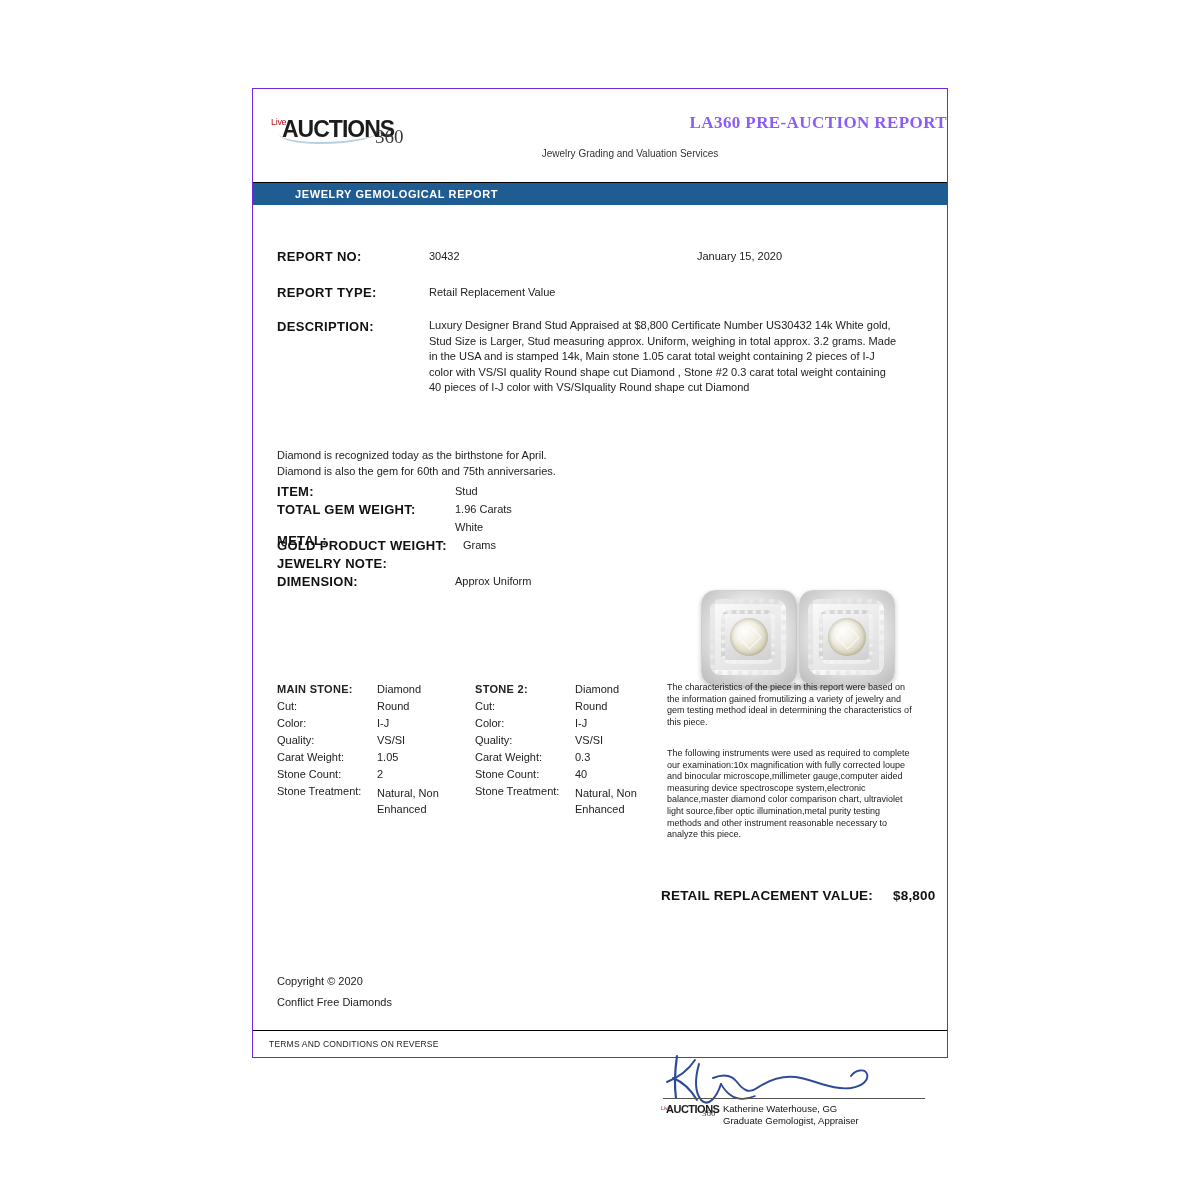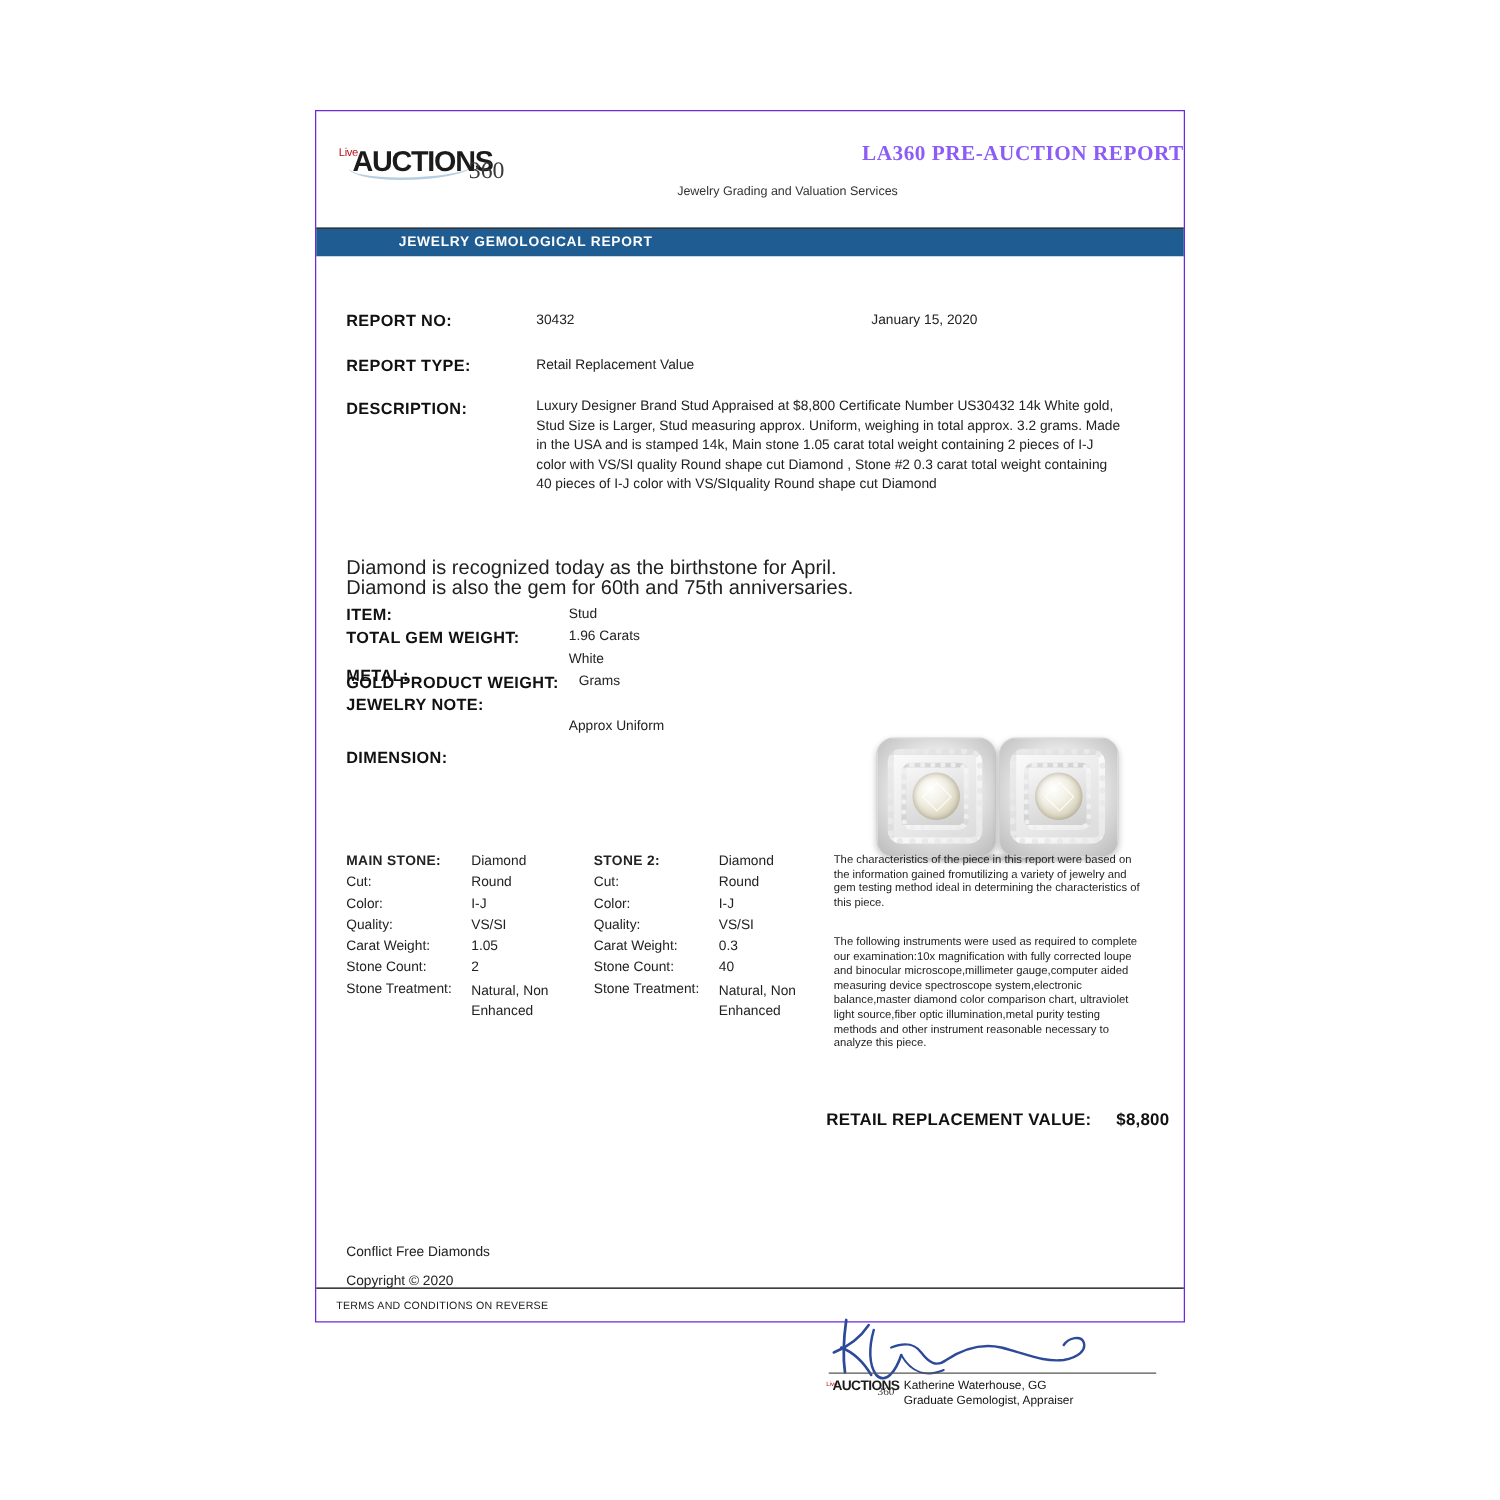--- a/index.html
+++ b/index.html
@@ -103,21 +103,21 @@
   
   .bluebar {
     height: 22px;
     background: #1f5c92;
     color: #ffffff;
     font-size: 11px;
     font-weight: bold;
     letter-spacing: 0.6px;
     display: flex;
     align-items: center;
-    padding-left: 66px;
+    padding-left: 42px;
     box-sizing: border-box;
   }
   
   .body {
     position: relative;
     height: 852px;
   }
   .lbl {
     position: absolute;
     font-size: 13px;
@@ -132,21 +132,21 @@
   }
   .desc {
     position: absolute;
     font-size: 11px;
     color: #222;
     line-height: 15.5px;
     width: 470px;
   }
   .note {
     position: absolute;
-    font-size: 16px;
+    font-size: 11px;
     color: #222;
     line-height: 16px;
   }
   
   .photo {
     position: absolute;
     left: 442px;
     top: 381px;
     width: 200px;
     height: 110px;
@@ -299,21 +299,21 @@
 
       <div class="lbl" style="left:24px; top:328px;">METAL:</div>
       <div class="val" style="left:202px; top:316px;">White</div>
 
       <div class="lbl" style="left:24px; top:333px;">GOLD PRODUCT WEIGHT:</div>
       <div class="val" style="left:210px; top:334px;">Grams</div>
 
       <div class="lbl" style="left:24px; top:351px;">JEWELRY NOTE:</div>
       <div class="val" style="left:202px; top:352px;"></div>
 
-      <div class="lbl" style="left:24px; top:369px;margin-top:24px;">DIMENSION:</div>
+      <div class="lbl" style="left:24px; top:369px;">DIMENSION:</div>
       <div class="val" style="left:202px; top:370px;">Approx Uniform</div>
 
       <div class="photo">
         <div class="shadow-blob"></div>
         <div class="earring e1">
           <div class="halo-outer"></div>
           <div class="halo-inner"></div>
           <div class="center-stone">
             <div class="stone-facet"></div>
           </div>
@@ -388,21 +388,21 @@
           <span class="v" style="left:100px; width:92px; display:inline-block; line-height:16px;">Natural, Non Enhanced</span>
         </div>
       </div>
 
       <div class="rightpara" style="left:414px; top:477px;">The characteristics of the piece in this report were based on the information gained fromutilizing a variety of jewelry and gem testing method ideal in determining the characteristics of this piece.</div>
       <div class="rightpara" style="left:414px; top:543px;">The following instruments were used as required to complete our examination:10x magnification with fully corrected loupe and binocular microscope,millimeter gauge,computer aided measuring device spectroscope system,electronic balance,master diamond color comparison chart, ultraviolet light source,fiber optic illumination,metal purity testing methods and other instrument reasonable necessary to analyze this piece.</div>
 
       <div class="rrv" style="left:408px; top:683px;">RETAIL REPLACEMENT VALUE:</div>
       <div class="rrv" style="left:640px; top:683px;">$8,800</div>
 
-      <div class="copy" style="left:24px; top:770px;margin-top:44px;">Copyright © 2020</div>
+      <div class="copy" style="left:24px; top:770px;">Copyright © 2020</div>
       <div class="copy" style="left:24px; top:791px;">Conflict Free Diamonds</div>
 
       <svg class="sig-svg" width="250" height="62" viewBox="0 0 250 62">
         <path d="M12,8 C10,22 9,36 11,50" stroke="#2d4a9a" stroke-width="2.2" fill="none" stroke-linecap="round"></path>
         <path d="M2,34 C12,30 22,24 30,12" stroke="#2d4a9a" stroke-width="2" fill="none" stroke-linecap="round"></path>
         <path d="M8,30 C18,34 26,42 32,52" stroke="#2d4a9a" stroke-width="2" fill="none" stroke-linecap="round"></path>
         <path d="M34,16 C30,30 30,44 36,52 C44,60 52,48 56,36" stroke="#2d4a9a" stroke-width="2" fill="none" stroke-linecap="round"></path>
         <path d="M48,30 C58,26 66,26 72,34 C78,42 84,46 92,40 C104,32 118,26 136,30 C156,35 170,42 186,40 C198,38 204,32 202,26 C200,20 190,22 186,28" stroke="#2d4a9a" stroke-width="1.9" fill="none" stroke-linecap="round"></path>
         <path d="M56,36 C64,50 76,54 90,48" stroke="#2d4a9a" stroke-width="1.6" fill="none" stroke-linecap="round"></path>
       </svg>

